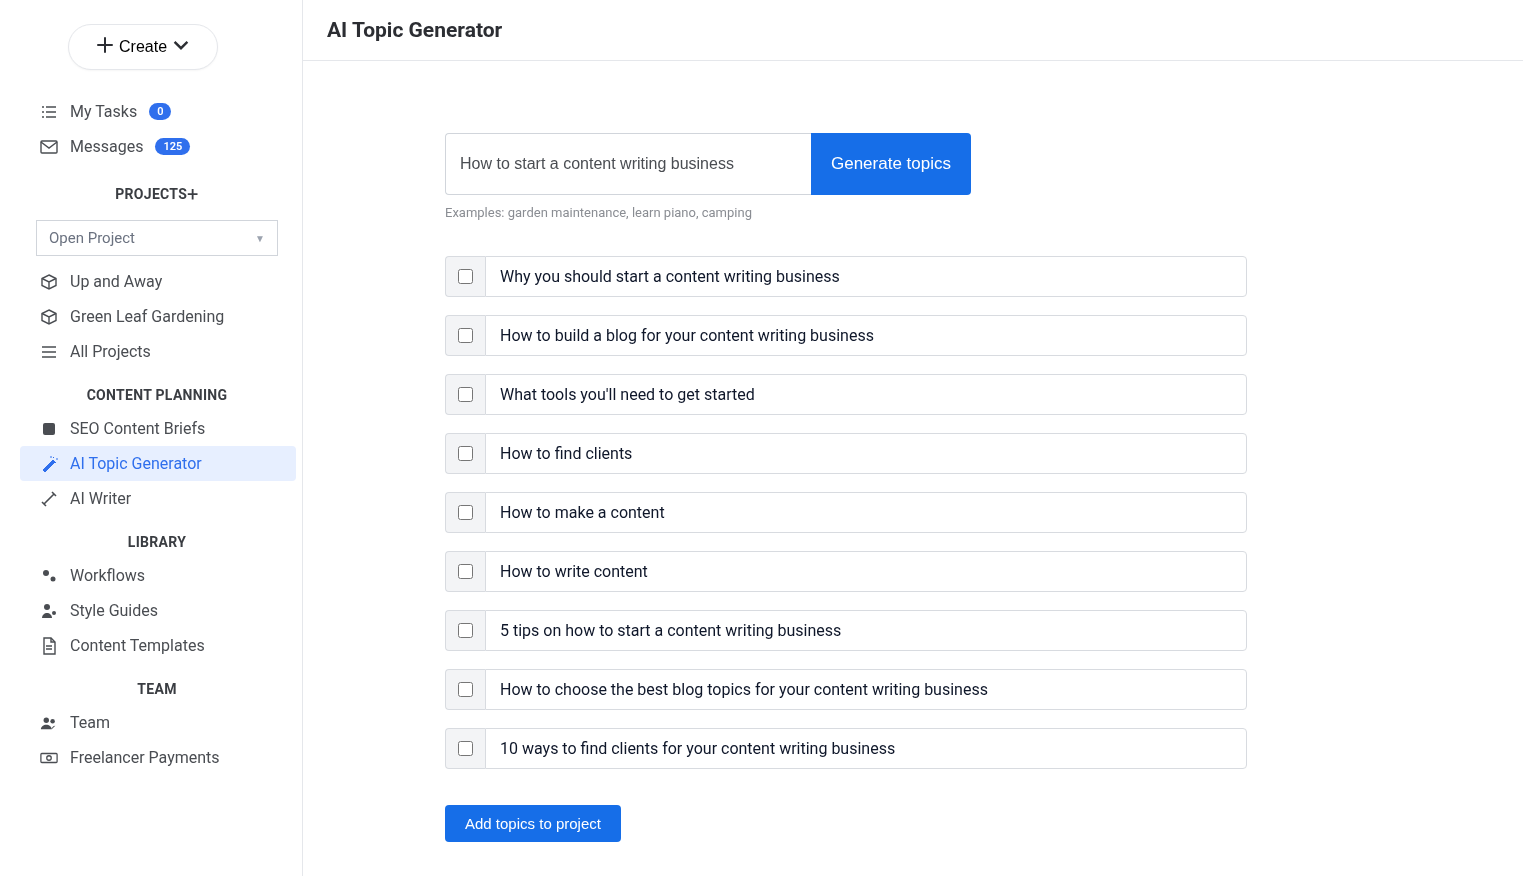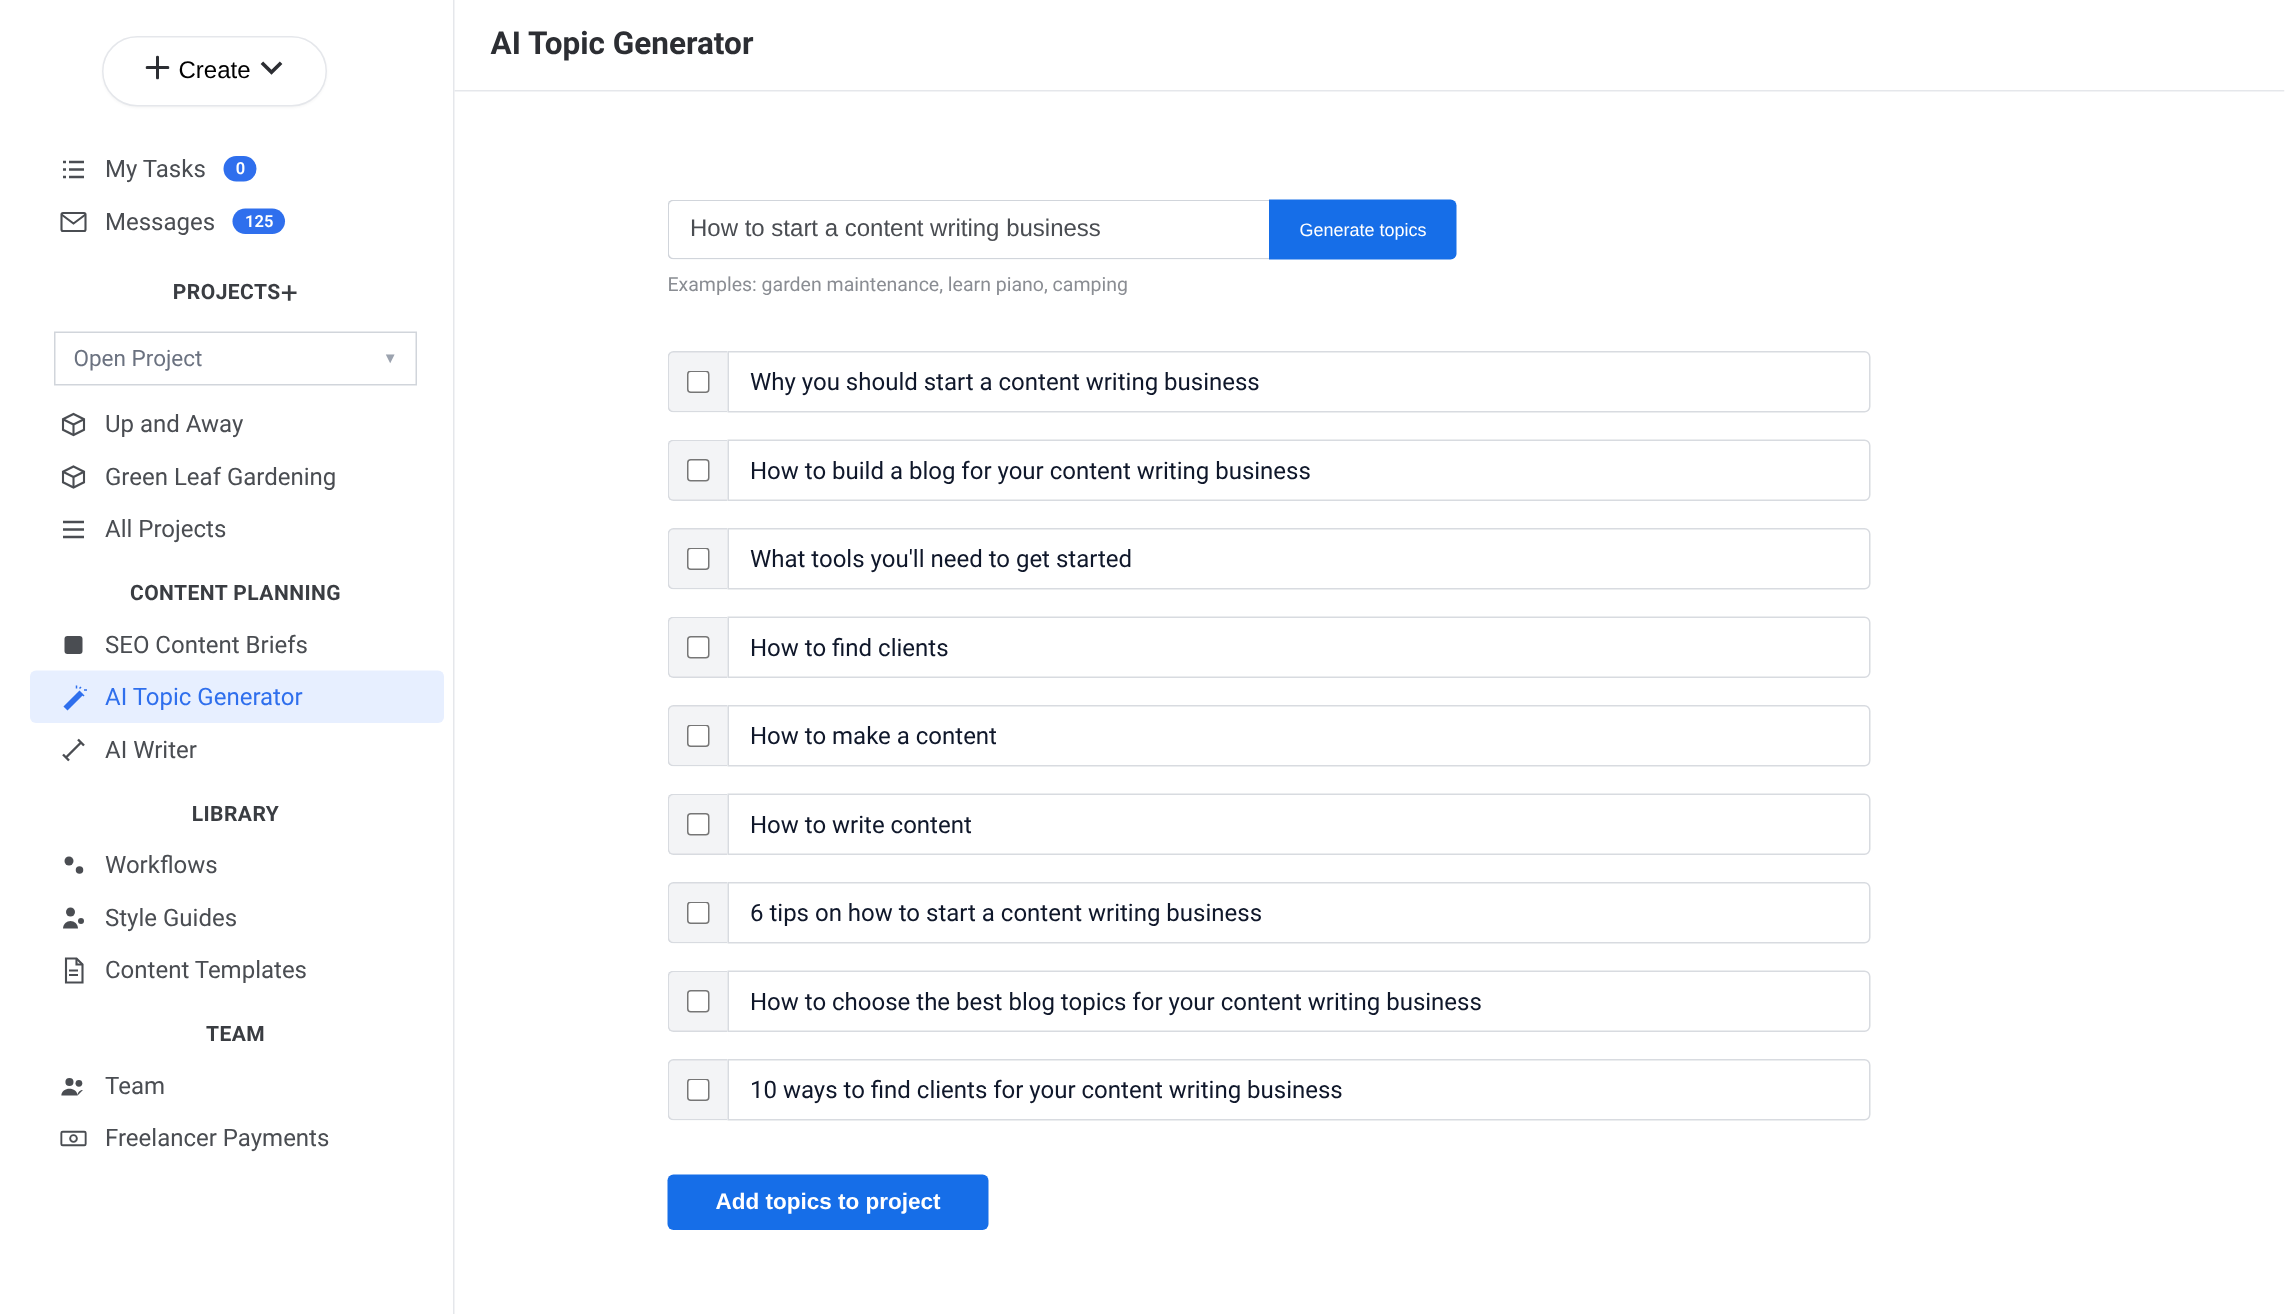--- a/index.html
+++ b/index.html
@@ -123,22 +123,22 @@
   border-radius: 4px 0 0 4px;
   padding: 10px 14px;
   font-size: 16px;
   color: #4a4d52;
   outline: none;
 }
 .generate-btn {
   background: #166ee8;
   color: #fff;
   border: none;
-  padding: 10px 20px;
-  font-size: 12px;
+  padding: 21px 20px;
+  font-size: 17px;
   font-weight: 500;
   border-radius: 0 4px 4px 0;
   cursor: pointer;
 }
 .examples {
   font-size: 13px;
   color: #8a8d93;
   margin-bottom: 36px;
 }
 .topic-list {
@@ -165,23 +165,23 @@
   border-radius: 0 4px 4px 0;
   padding: 10px 14px;
   font-size: 16px;
   color: #0f172a;
 }
 .add-btn {
   margin-top: 18px;
   background: #166ee8;
   color: #fff;
   border: none;
-  padding: 10px 32px;
+  padding: 10px 20px;
   font-size: 15px;
-  font-weight: 700;
+  font-weight: 400;
   border-radius: 4px;
   cursor: pointer;
 }
 </style>
 </head>
 <body>
 
 <aside class="sidebar">
 
   <button class="create-btn">
@@ -382,21 +382,21 @@
         <div class="topic-row">
           <div class="checkbox-cell">
             <input type="checkbox" style="">
           </div>
           <div class="topic-text">How to write content</div>
         </div>
         <div class="topic-row">
           <div class="checkbox-cell">
             <input type="checkbox" style="">
           </div>
-          <div class="topic-text">6 tips on how to start a content writing business</div>
+          <div class="topic-text">5 tips on how to start a content writing business</div>
         </div>
         <div class="topic-row">
           <div class="checkbox-cell">
             <input type="checkbox" style="">
           </div>
           <div class="topic-text">How to choose the best blog topics for your content writing business</div>
         </div>
         <div class="topic-row">
           <div class="checkbox-cell">
             <input type="checkbox" style="">

